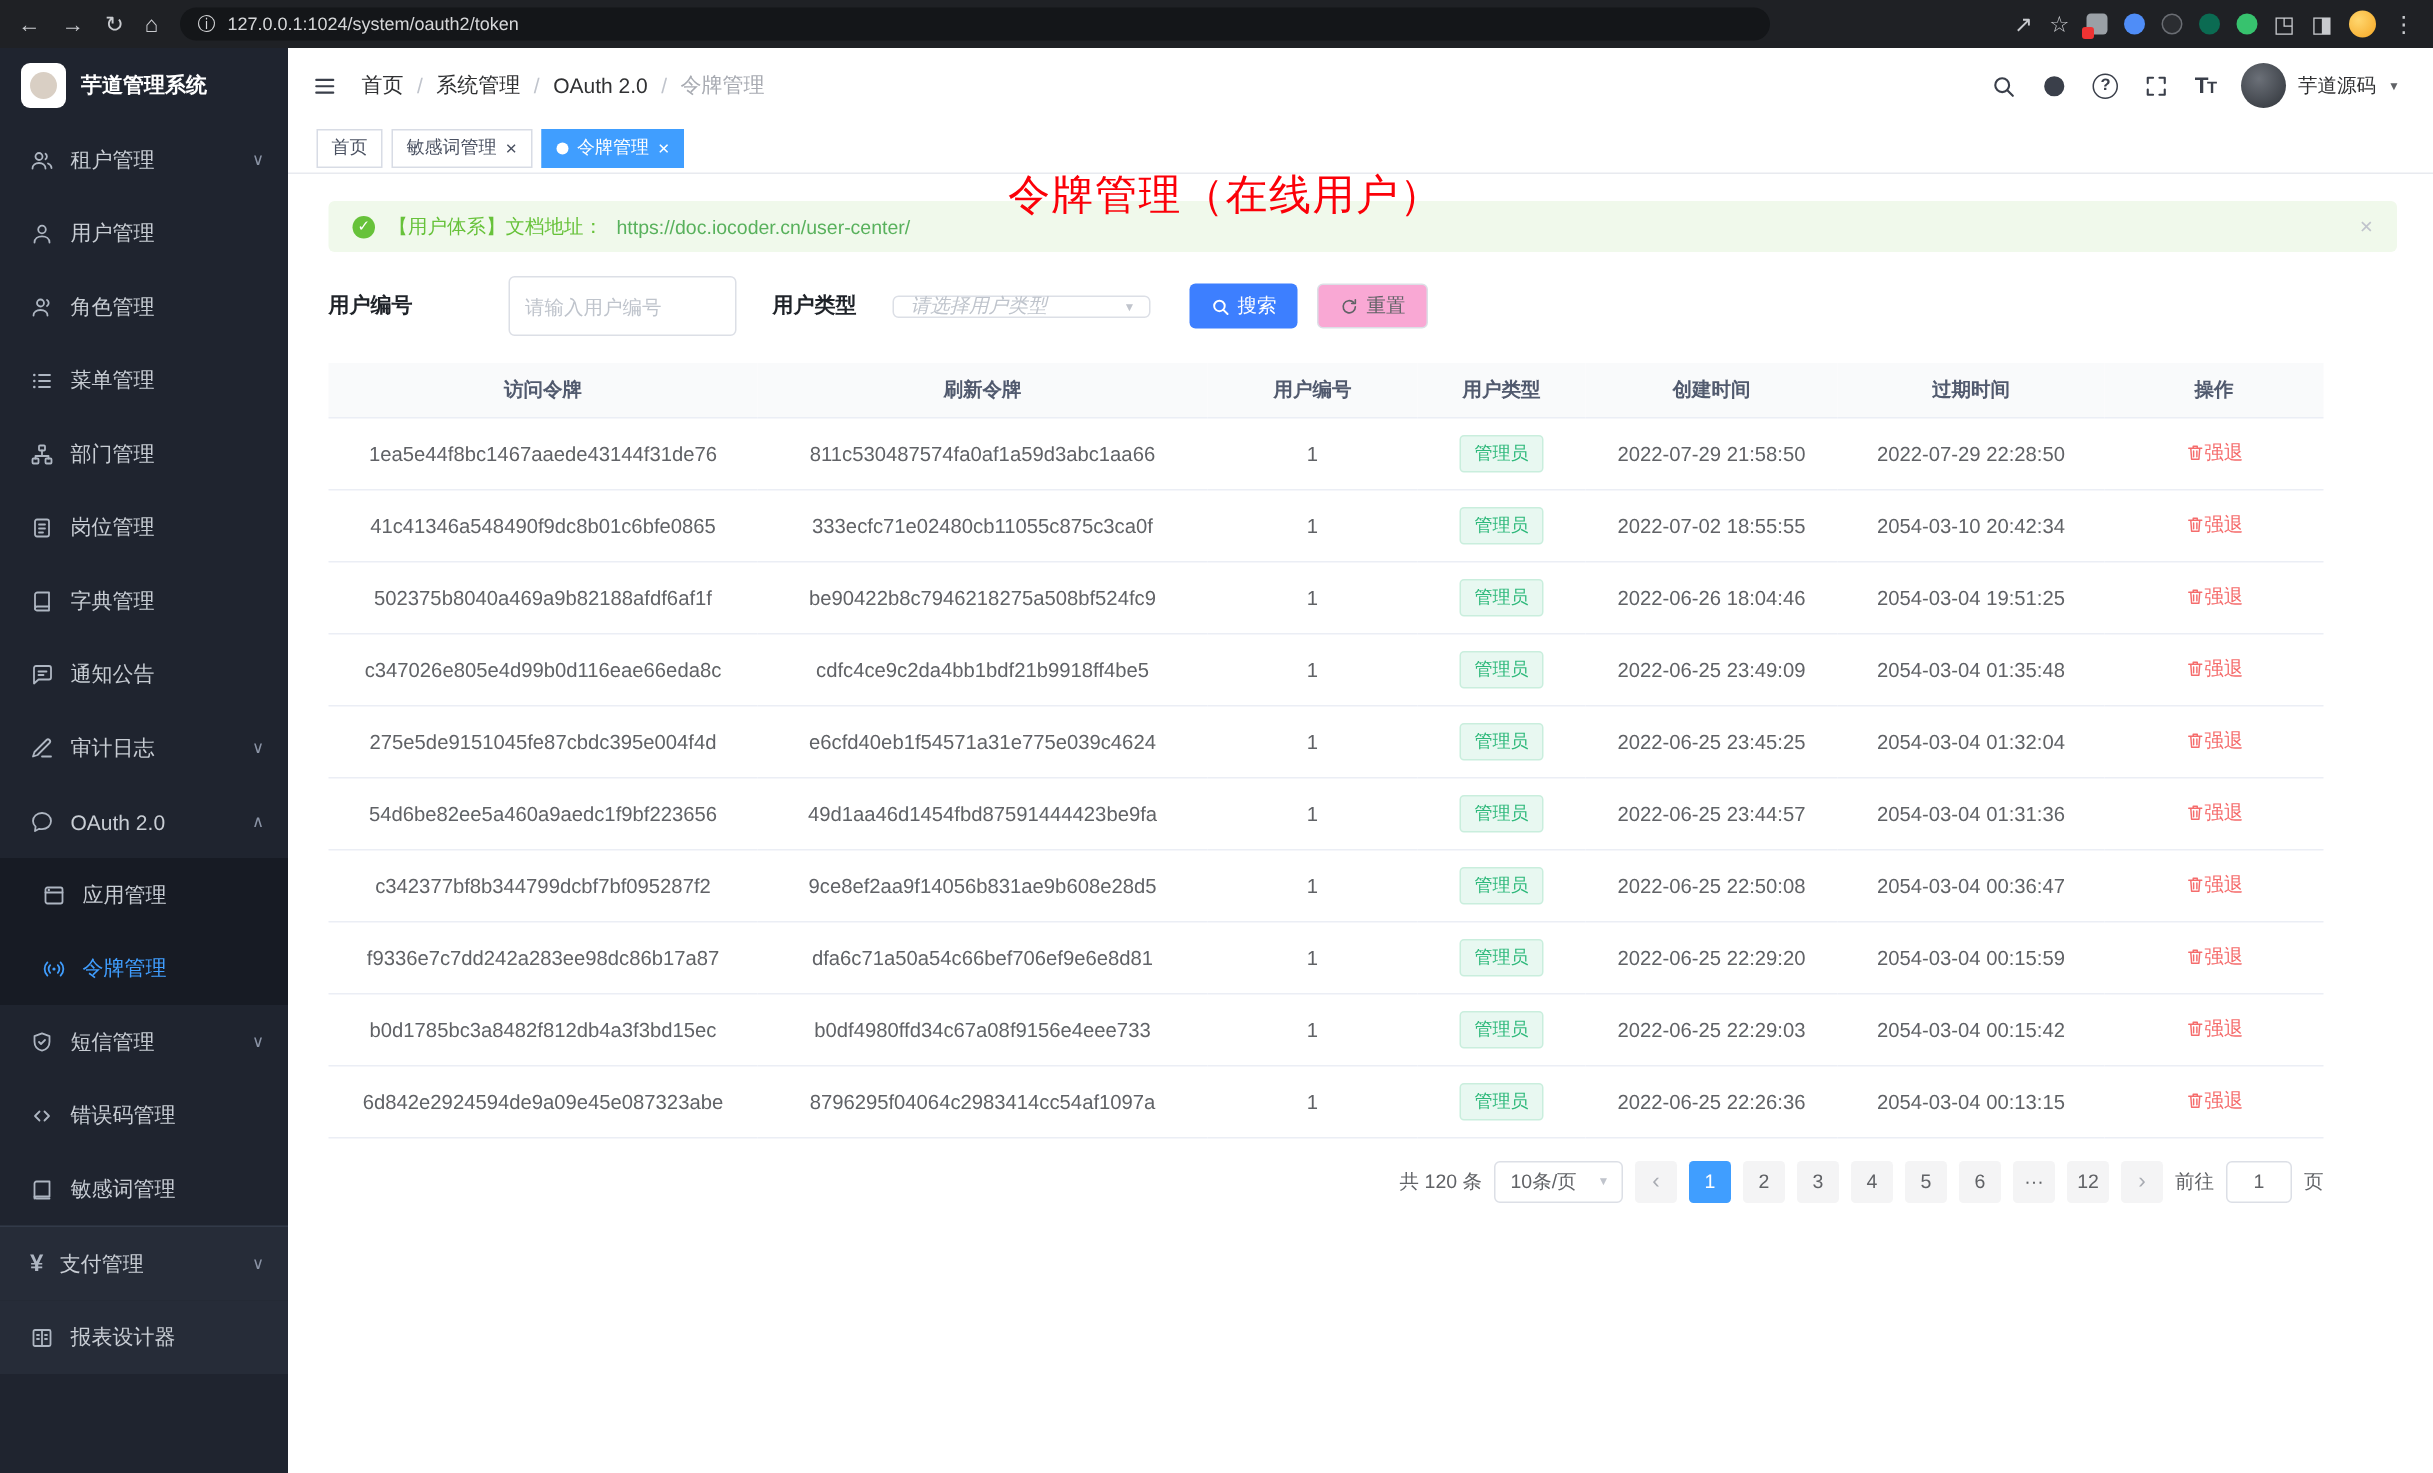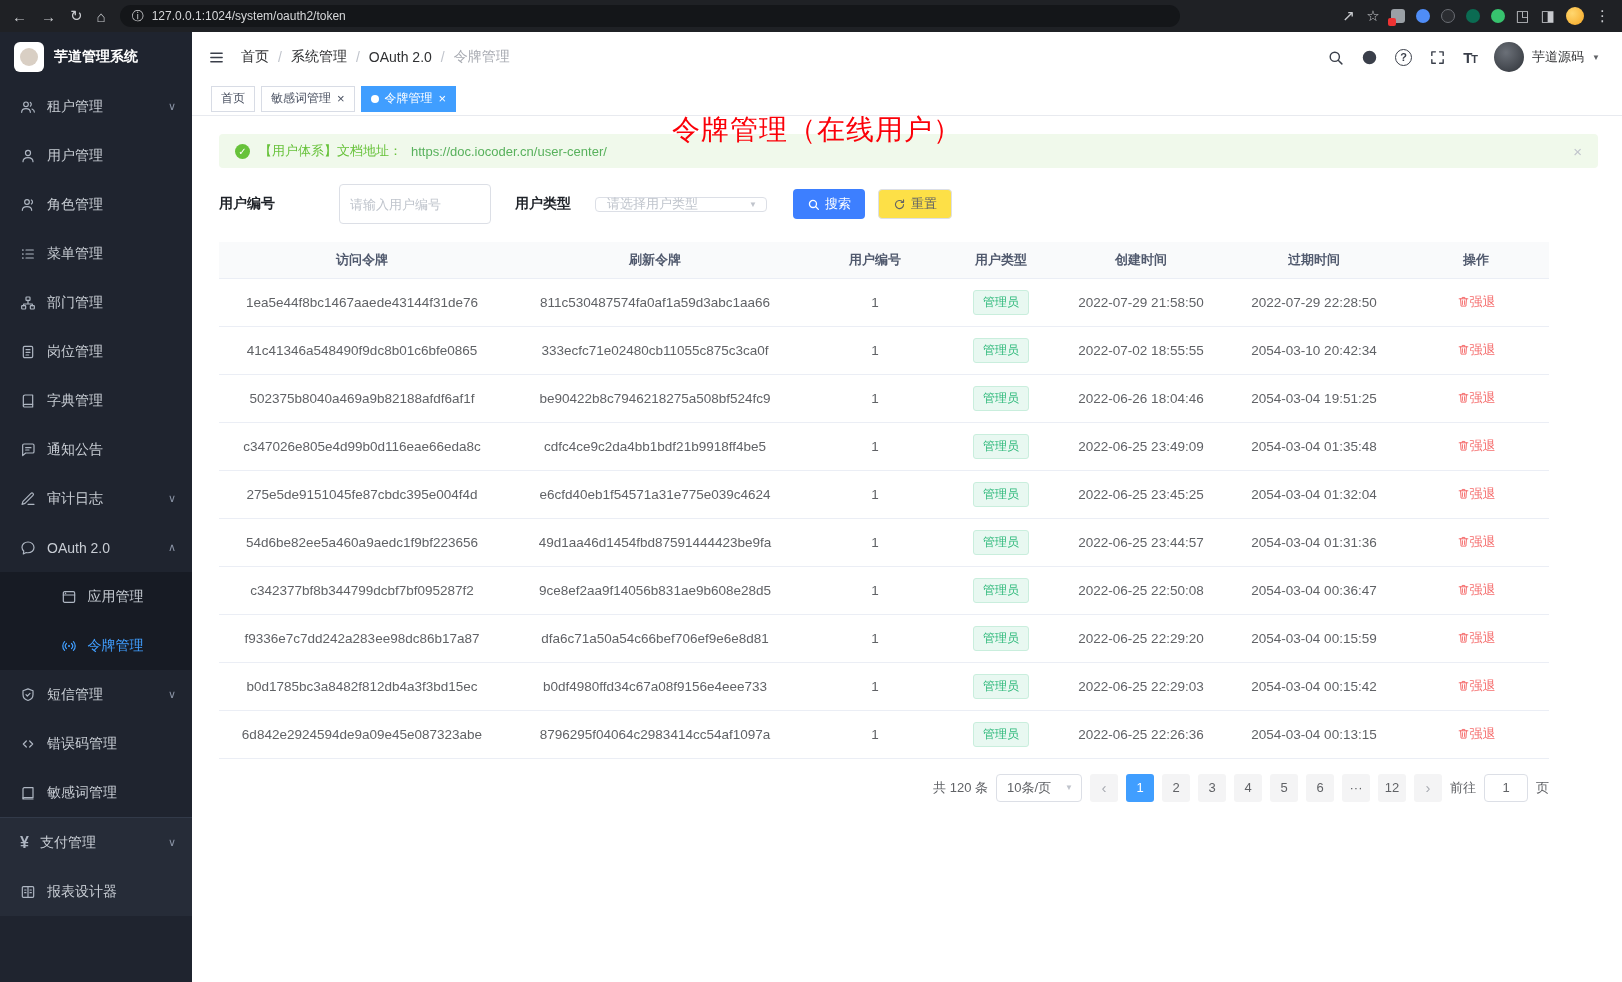--- a/index.html
+++ b/index.html
@@ -24,21 +24,21 @@
   .sidebar { width:192px; background:#1f242f; color:#c8cdd4; flex-shrink:0; display:flex; flex-direction:column; overflow:hidden; }
   .logo-row { height:50px; display:flex; align-items:center; gap:10px; padding:0 14px; flex-shrink:0; cursor:pointer; }
   .logo-img { width:30px; height:30px; border-radius:6px; background:#fff; position:relative; flex-shrink:0; }
   .logo-img::after { content:""; position:absolute; inset:6px; border-radius:50%; background:#d9cfc4; }
   .logo-title { color:#fff; font-size:14px; font-weight:700; white-space:nowrap; }
   .menu { flex:1; }
   .menu-item { height:49px; display:flex; align-items:center; gap:11px; padding:0 16px 0 20px; font-size:14px; cursor:pointer; white-space:nowrap; }
   .menu-item .icon { font-size:16px; color:#aeb6c2; }
   .menu-item .chevron { margin-left:auto; font-size:11px; color:#8a93a5; }
   .submenu { background:#171b24; }
-  .submenu .menu-item { padding-left:28px;justify-content:center; }
+  .submenu .menu-item { padding-left:28px; }
   .menu-item.active { color:#409eff; }
   .menu-item.active .icon { color:#409eff; }
   .section-light { background:#262c38; }
   .section-light.first { border-top:1px solid #323a49; height:50px; }
   .glyph-y { font-weight:700; font-style:normal; }
 
   
   .main { flex:1; display:flex; flex-direction:column; background:#fff; position:relative;border-radius:18px; }
   .topbar { height:50px; display:flex; align-items:center; padding:0 22px 0 16px; gap:16px; background:#fff; }
   .hamburger { font-size:17px; color:#3a3f4a; cursor:pointer; }
@@ -68,25 +68,25 @@
   .content { padding:18px 24px 0 27px; flex:1; overflow:hidden; }
   .alert { height:34px; background:#f0f9eb; border-radius:4px; display:flex; align-items:center; gap:9px; padding:0 16px; font-size:13px; color:#67c23a; }
   .check-circle { width:15px; height:15px; border-radius:50%; background:#67c23a; color:#fff; font-size:10px; display:inline-flex; align-items:center; justify-content:center; flex-shrink:0; }
   .alert-link { color:#58b15c; text-decoration:none; cursor:pointer; }
   .alert .close { margin-left:auto; color:#c0c4cc; font-size:15px; cursor:pointer; }
 
   .filters { display:flex; align-items:center; margin-top:16px; }
   .filter-label { font-size:14px; font-weight:700; color:#1f2329; margin-right:24px; white-space:nowrap; }
   .text-input { width:152px; height:40px; border:1px solid #dcdfe6; border-radius:4px; padding:12px 10px; font-size:13px; color:#606266; outline:none; margin-right:24px; font-family:inherit;margin-left:40px; }
   .text-input::placeholder { color:#bfc4cc; }
-  .select-box { width:172px; height:15px; border:1px solid #dcdfe6; border-radius:4px; display:flex; align-items:center; padding:0 9px 0 11px; font-size:13px; color:#bfc4cc; margin-right:10px; cursor:pointer; }
+  .select-box { width:172px; height:15px; border:1px solid #dcdfe6; border-radius:4px; display:flex; align-items:center; padding:0 9px 0 11px; font-size:13px; color:#bfc4cc; margin-right:10px; cursor:pointer;font-style:italic; }
   .select-box .caret { margin-left:auto; color:#c0c4cc; }
   .btn { height:30px; border-radius:4px; padding:0 14px; font-size:13px; display:inline-flex; align-items:center; gap:5px; cursor:pointer; border:none; font-family:inherit; }
   .btn-primary { background:#3d7fff; color:#fff; margin-right:13px;margin-left:16px; }
-  .btn-plain { background:#fde047; border:1px solid #dcdfe6; color:#606266; }
+  .btn-plain { background:#f9a8d4; border:1px solid #dcdfe6; color:#606266; }
 
   .table-area { width:1330px; }
   table.grid { width:100%; border-collapse:collapse; margin-top:18px; table-layout:fixed; }
   table.grid th { height:36px; background:#f9fafb; color:#515a6e; font-size:13px; font-weight:700; text-align:center; border-bottom:1px solid #ebeef5; }
   table.grid td { height:48px; text-align:center; font-size:13.5px; color:#606266; border-bottom:1px solid #ebeef5; overflow:hidden; white-space:nowrap; }
   .tag-success { display:inline-block; padding:3px 9px; font-size:12px; color:#2db87a; background:#e8f8f1; border:1px solid #c9eedd; border-radius:3px; }
   .danger-link { color:#f56c6c; font-size:13px; display:inline-flex; align-items:center; gap:0; cursor:pointer; }
   .danger-link .icon { font-size:13px; }
 
   .pagination { display:flex; align-items:center; justify-content:flex-end; gap:8px; margin-top:15px; font-size:13px; color:#606266; }

